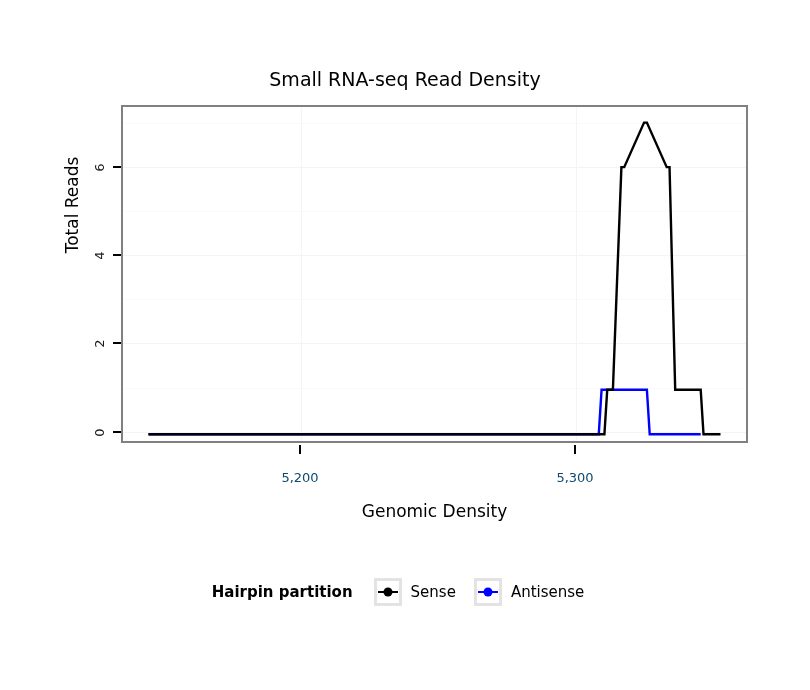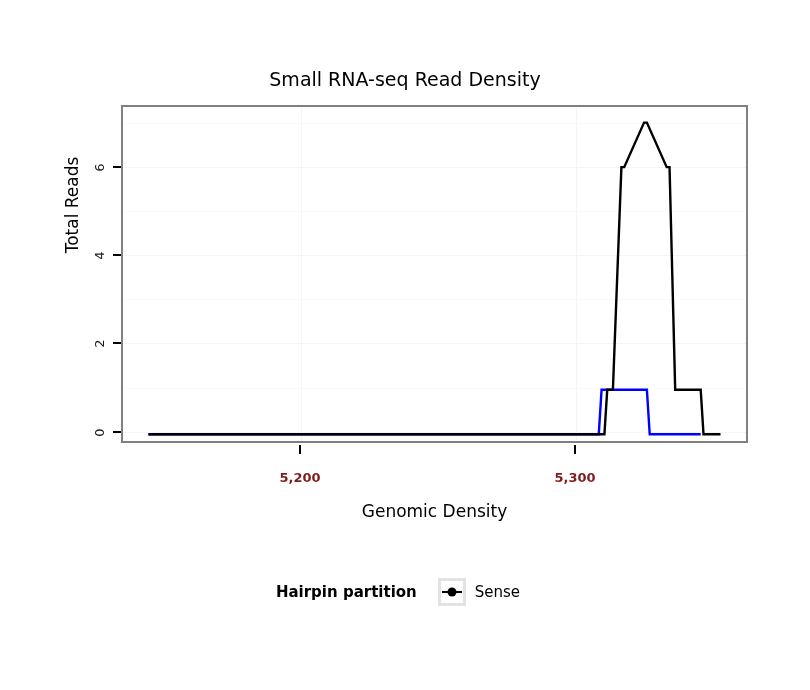--- a/index.html
+++ b/index.html
@@ -112,22 +112,21 @@
     width: 2px;
     height: 9px;
     background: #000000;
   }
   .x-tick-label {
     position: absolute;
     top: 470px;
     width: 80px;
     text-align: center;
     font-size: 13px;
-    color: #7f1d1d;
-    font-weight: bold;
+    color: #0c4a6e;
   }
   .x-axis-title {
     position: absolute;
     left: 121px;
     top: 501px;
     width: 627px;
     text-align: center;
     font-size: 17px;
     color: #000000;
   }
@@ -241,15 +240,22 @@
     <div class="legend-title">Hairpin partition</div>
 
     <div class="legend-item">
       <span class="legend-key">
         <span class="key-line" style="background:#000000;"></span>
         <span class="key-point" style="background:#000000;"></span>
       </span>
       <span class="legend-label">Sense</span>
     </div>
 
+    <div class="legend-item">
+      <span class="legend-key">
+        <span class="key-line" style="background:#0000ff;"></span>
+        <span class="key-point" style="background:#0000ff;"></span>
+      </span>
+      <span class="legend-label">Antisense</span>
+    </div>
   </div>
 
 </div>
 
 </body></html>

